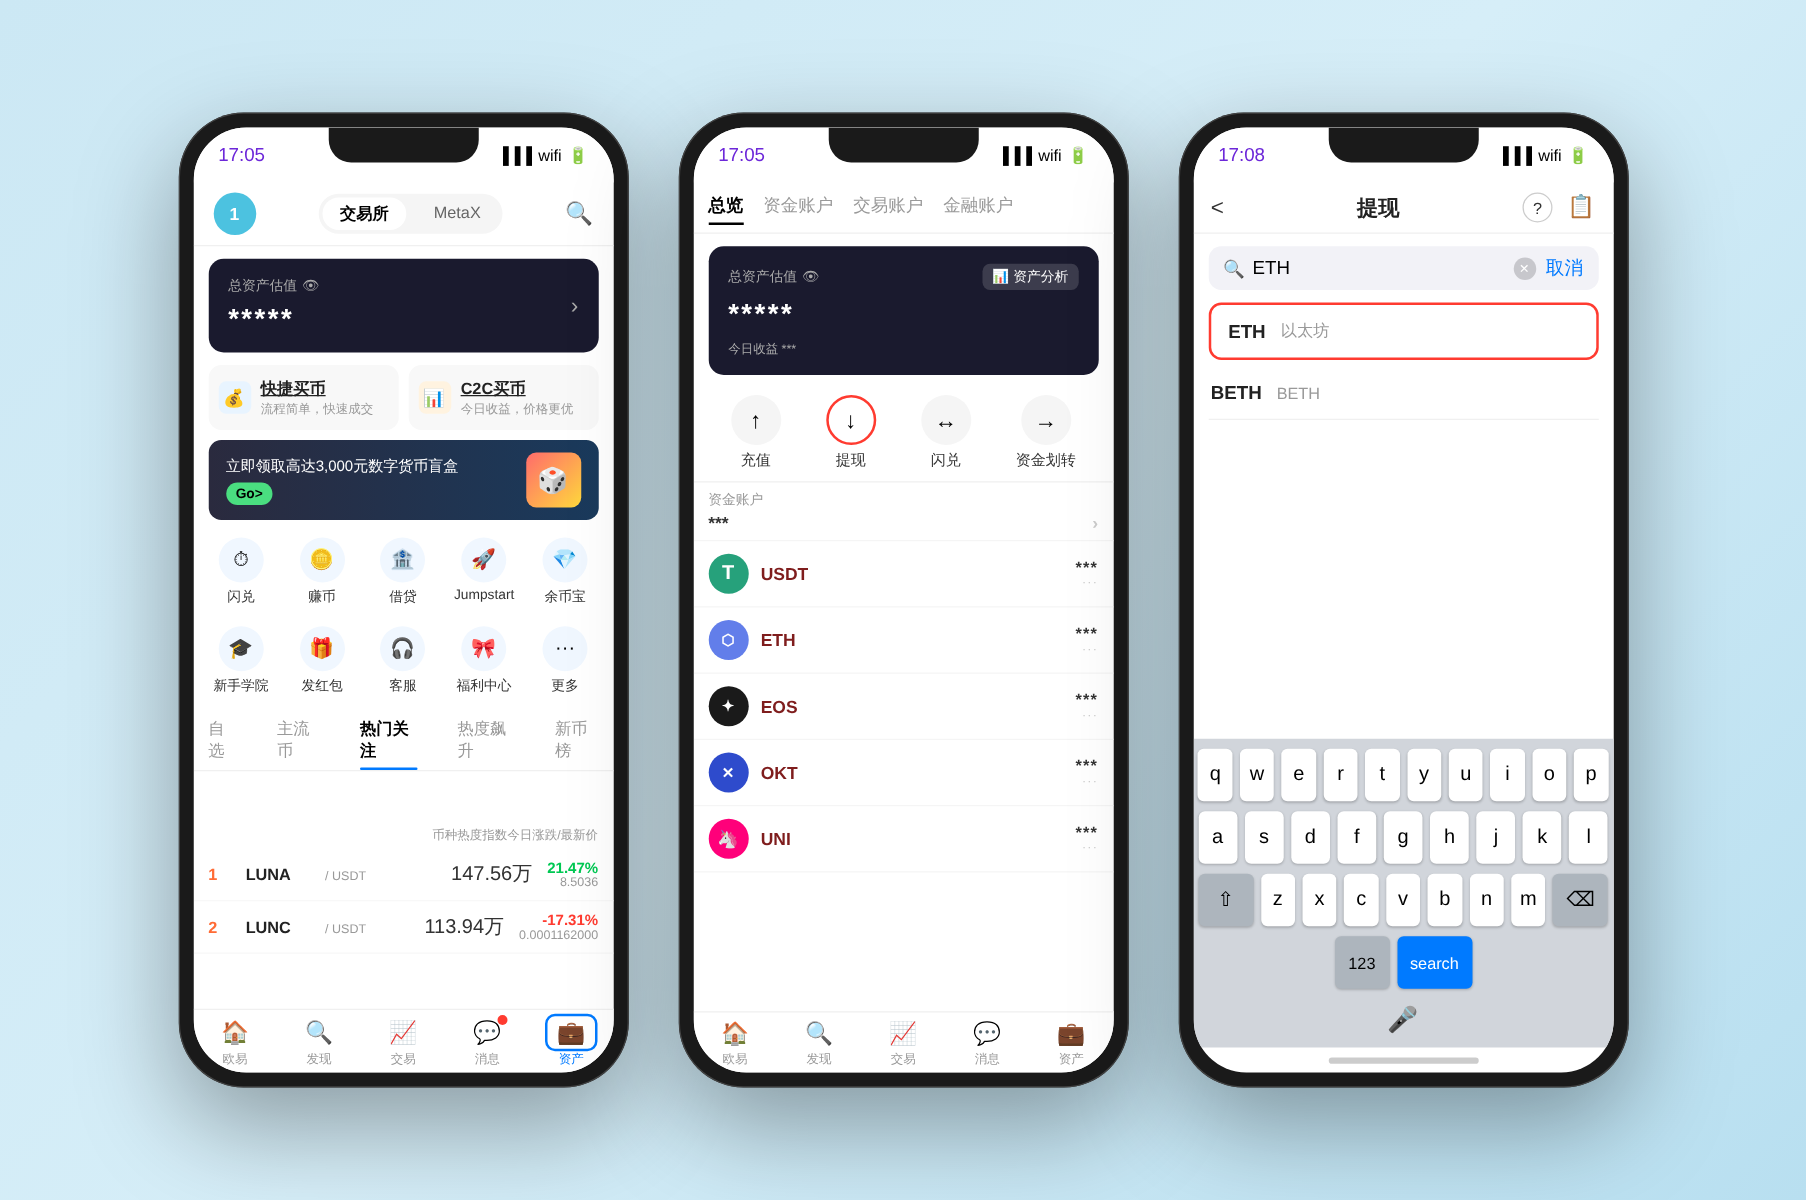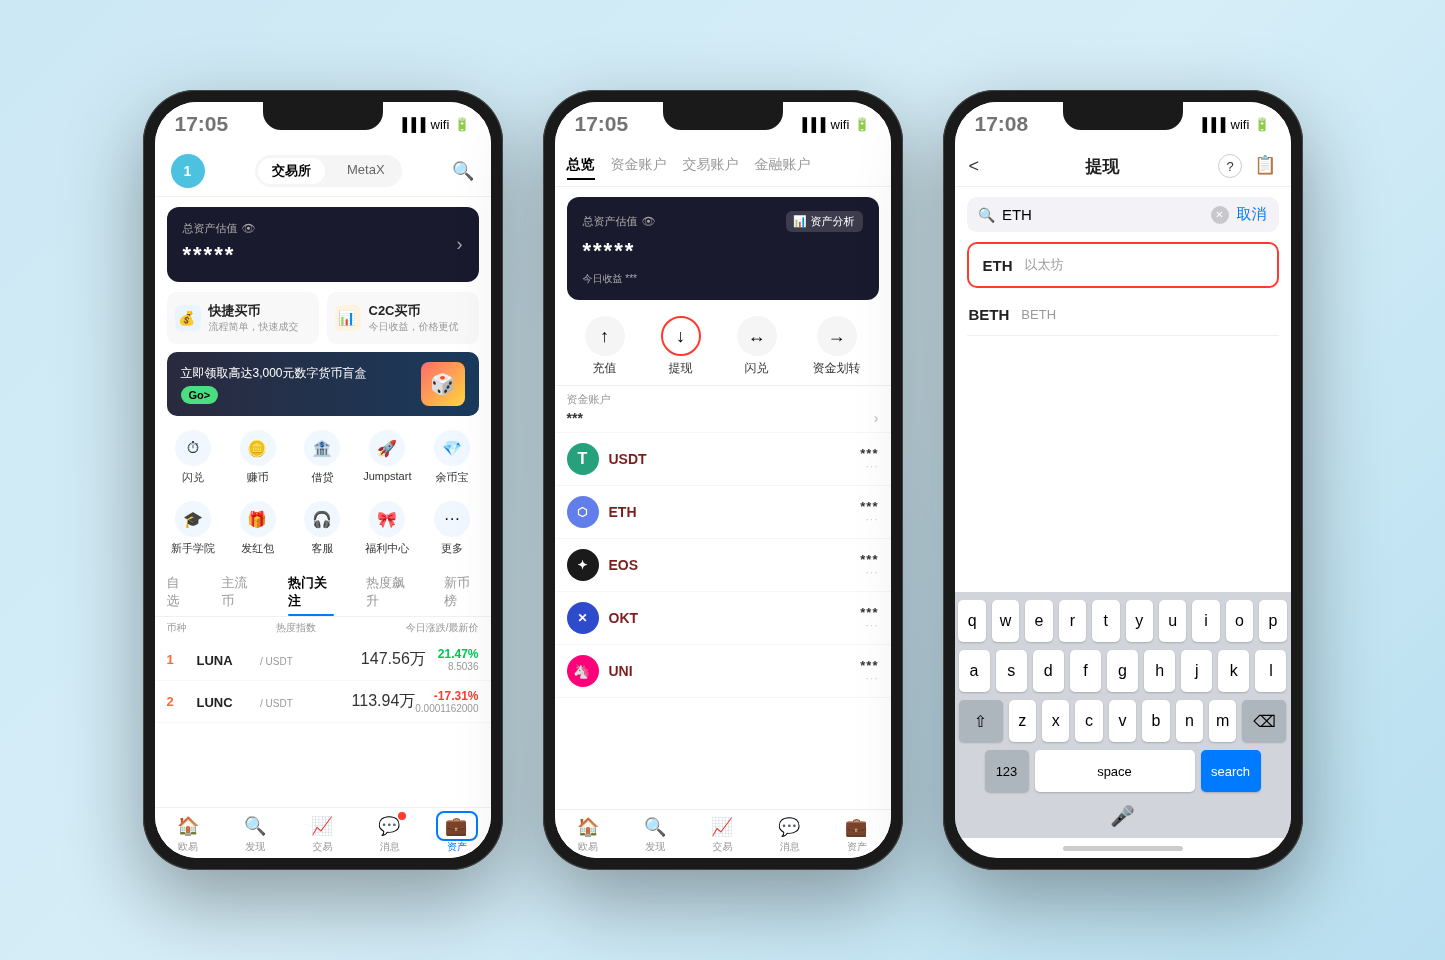--- a/index.html
+++ b/index.html
@@ -49,23 +49,23 @@
       width: 120px;
       height: 28px;
       background: #1a1a1a;
       border-radius: 0 0 18px 18px;
       position: absolute;
       top: 0;
       left: 50%;
       transform: translateX(-50%);
     }
     .status-time {
-      font-size: 21px;
-      font-weight: 700;
-      color: #737373;
+      font-size: 15px;
+      font-weight: 400;
+      color: #6d28d9;
       z-index: 1;
     }
     .status-icons {
       display: flex;
       align-items: center;
       gap: 5px;
       z-index: 1;
     }
     .status-icons span {
       font-size: 13px;
@@ -153,21 +153,21 @@
       height: 26px;
       border-radius: 6px;
       display: flex;
       align-items: center;
       justify-content: center;
       font-size: 14px;
     }
     .icon-blue { background: #e8f4ff; color: #2196F3; }
     .icon-orange { background: #fff3e0; color: #FF9800; }
     .p1-quick-btn-text { }
-    .p1-qb-title { font-size: 13px; font-weight: 600; color: #222; }
+    .p1-qb-title { font-size: 13px; font-weight: 600; color: #222; text-decoration: underline; }
     .p1-qb-sub { font-size: 10px; color: #999; }
     .p1-promo {
       margin: 0 12px 8px;
       background: linear-gradient(90deg, #2a2a3e, #1a3a5c);
       border-radius: 10px;
       padding: 10px 14px;
       display: flex;
       align-items: center;
       justify-content: space-between;
       color: #fff;
@@ -238,24 +238,25 @@
       position: absolute;
       bottom: 0;
       left: 0;
       right: 0;
       height: 2px;
       background: #007AFF;
       border-radius: 1px;
     }
     .p1-market-header {
       display: flex;
-      justify-content: space-between;
+      justify-content: flex-end;
       padding: 4px 12px;
       font-size: 10px;
       color: #999;
+      margin-top: 40px;
     }
     .p1-market-row {
       display: flex;
       align-items: center;
       justify-content: space-between;
       padding: 8px 12px;
       border-bottom: 1px solid #f8f8f8;
     }
     .p1-mr-rank { font-size: 13px; font-weight: 700; color: #ff6b35; width: 14px; }
     .p1-mr-name { font-size: 13px; font-weight: 600; color: #222; margin-left: 8px; flex: 1; }
@@ -708,21 +709,21 @@
           <div class="p1-mr-price">8.5036</div>
         </div>
       </div>
       <div class="p1-market-row">
         <span class="p1-mr-rank">2</span>
         <div style="flex:1; margin-left:8px;">
           <span class="p1-mr-name">LUNC</span>
           <span class="p1-mr-pair">/ USDT</span>
         </div>
         <span class="p1-mr-heat">113.94万</span>
-        <div class="p1-mr-change" style="">
+        <div class="p1-mr-change" style="margin-left:12px;">
           <div class="p1-mr-pct red">-17.31%</div>
           <div class="p1-mr-price">0.0001162000</div>
         </div>
       </div>
     </div>
 
     <div class="p1-bottom-nav">
       <div class="p1-nav-item">
         <div class="p1-nav-icon">🏠</div>
         <div class="p1-nav-label">欧易</div>
@@ -960,21 +961,20 @@
         <div class="p3-key">x</div>
         <div class="p3-key">c</div>
         <div class="p3-key">v</div>
         <div class="p3-key">b</div>
         <div class="p3-key">n</div>
         <div class="p3-key">m</div>
         <div class="p3-key dark del-key">⌫</div>
       </div>
       <div class="p3-key-row">
         <div class="p3-key dark num-key">123</div>
-        <div class="p3-key space-key">space</div>
         <div class="p3-key blue">search</div>
       </div>
       <div class="p3-mic-row">
         <span class="p3-mic">🎤</span>
       </div>
     </div>
     <div class="p3-home-bar">
       <div class="p3-home-indicator"></div>
     </div>
   </div>

